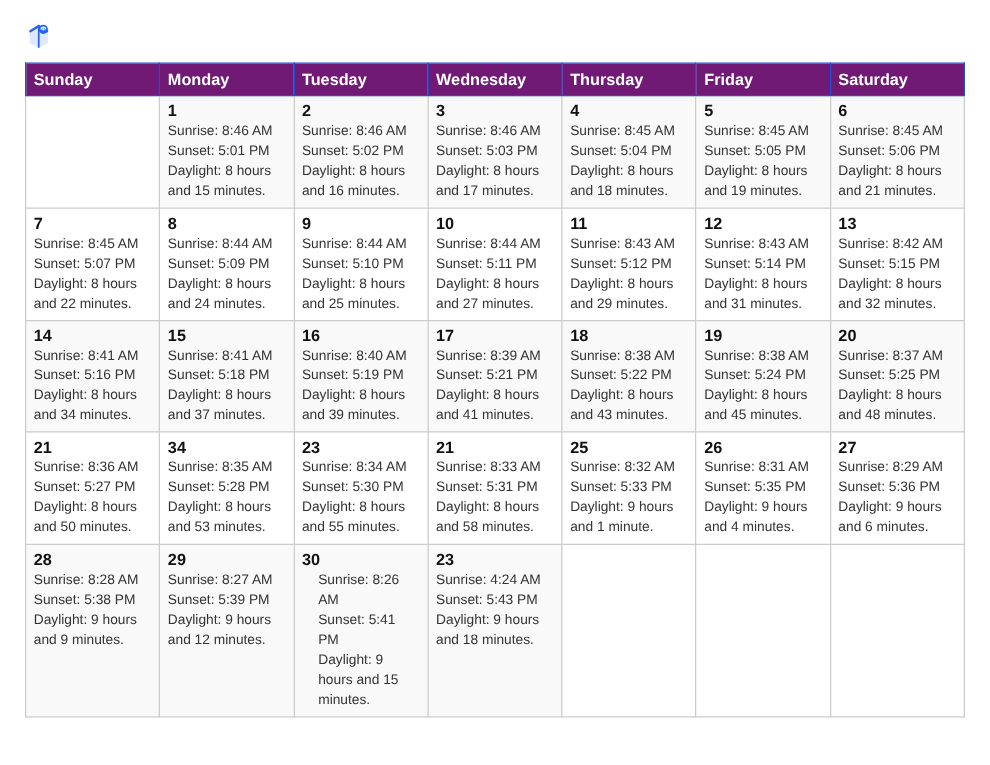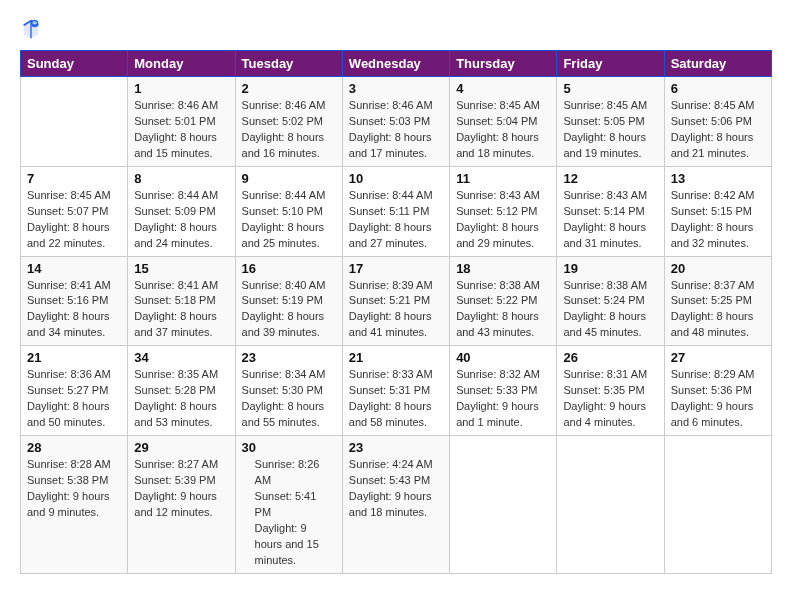--- a/index.html
+++ b/index.html
@@ -271,21 +271,21 @@
 Sunset: 5:30 PM
 Daylight: 8 hours and 55 minutes.</div>
           </td>
           <td>
             <div class="day-number">21</div>
             <div class="day-info" style="white-space: pre-line;">Sunrise: 8:33 AM
 Sunset: 5:31 PM
 Daylight: 8 hours and 58 minutes.</div>
           </td>
           <td>
-            <div class="day-number">40</div>
+            <div class="day-number">25</div>
             <div class="day-info" style="white-space: pre-line;">Sunrise: 8:32 AM
 Sunset: 5:33 PM
 Daylight: 9 hours and 1 minute.</div>
           </td>
           <td>
             <div class="day-number">26</div>
             <div class="day-info" style="white-space: pre-line;">Sunrise: 8:31 AM
 Sunset: 5:35 PM
 Daylight: 9 hours and 4 minutes.</div>
           </td>

